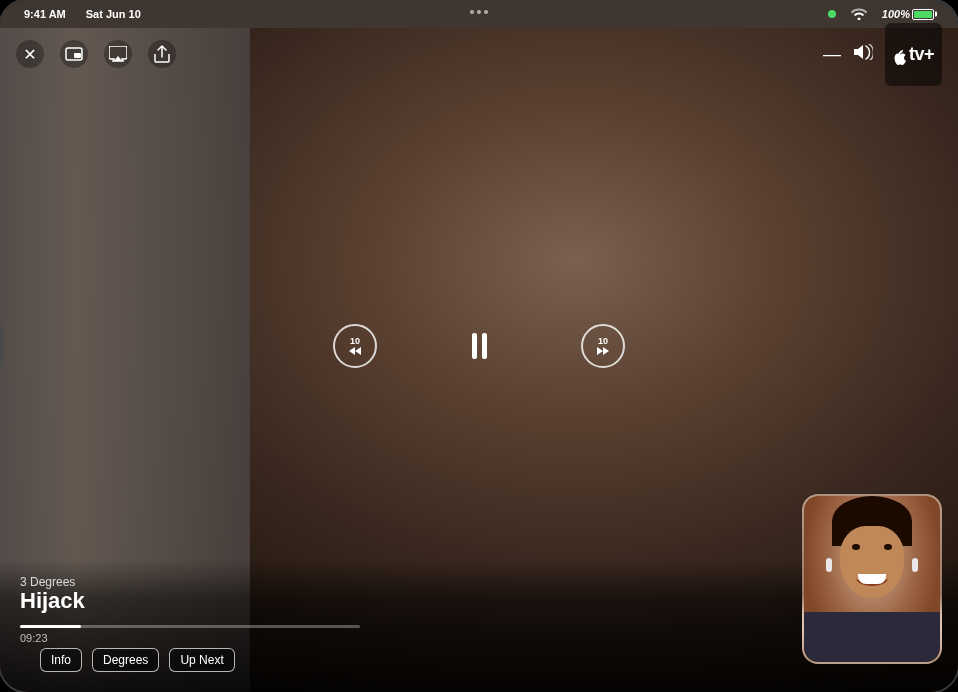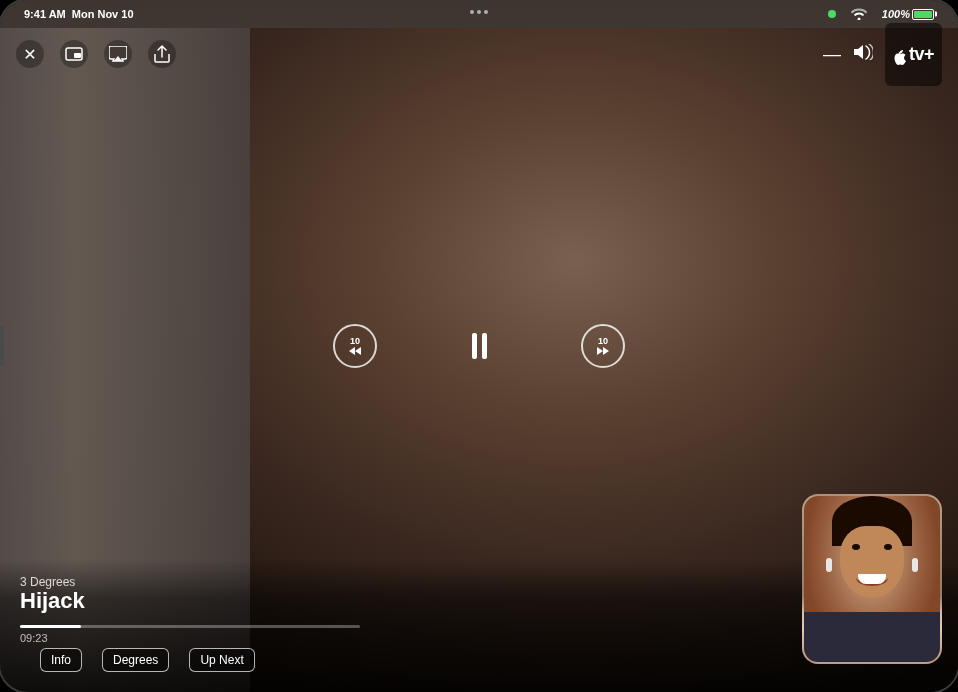--- a/index.html
+++ b/index.html
@@ -33,21 +33,21 @@
       height: 28px;
       display: flex;
       align-items: center;
       justify-content: space-between;
       padding: 0 24px;
       z-index: 20;
       color: #fff;
       font-size: 11px;
       font-weight: 600;
     }
-    .status-left { display: flex; align-items: center; gap: 6px; }
+    .status-left { display: flex; align-items: center; gap: 20px; }
     .status-right { display: flex; align-items: center; gap: 15px; font-style: italic; }
     .battery-indicator {
       display: flex;
       align-items: center;
       gap: 2px;
     }
     .battery-box {
       width: 22px;
       height: 11px;
       border: 1.5px solid #fff;
@@ -256,21 +256,21 @@
       background: #fff;
       border-radius: 2px;
     }
     .time-display {
       color: rgba(255,255,255,0.7);
       font-size: 11px;
       margin-bottom: 4px;
     }
     .action-buttons {
       display: flex;
-      gap: 20px;
+      gap: 10px;
       padding-left: 20px;
     }
     .action-btn {
       border: 1.5px solid rgba(255,255,255,0.7);
       border-radius: 6px;
       padding: 4px 10px;
       color: #fff;
       font-size: 12px;
       font-weight: 500;
       cursor: pointer;
@@ -434,21 +434,21 @@
   <div class="video-area">
     <div class="video-bg"></div>
     <div class="scene-overlay"></div>
 
     <div class="curtain"></div>
   </div>
 
   <div class="status-bar">
     <div class="status-left">
       <span>9:41 AM</span>
-      <span>Mon Nov 10</span>
+      <span>Sat Jun 10</span>
     </div>
     <div class="top-dots">
       <div class="dot"></div>
       <div class="dot"></div>
       <div class="dot"></div>
     </div>
     <div class="status-right">
       <span class="green-dot"></span>
 
       <svg width="16" height="12" viewBox="0 0 16 12" fill="white">

